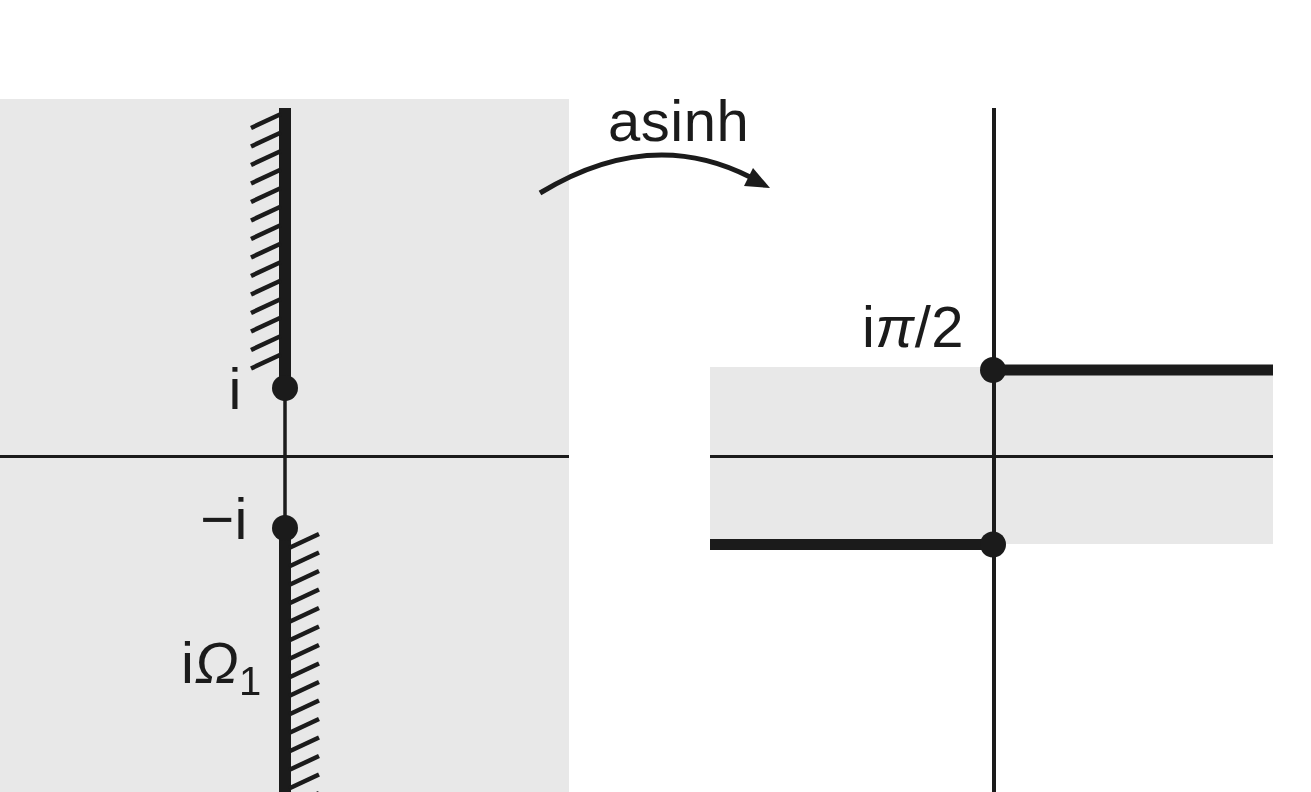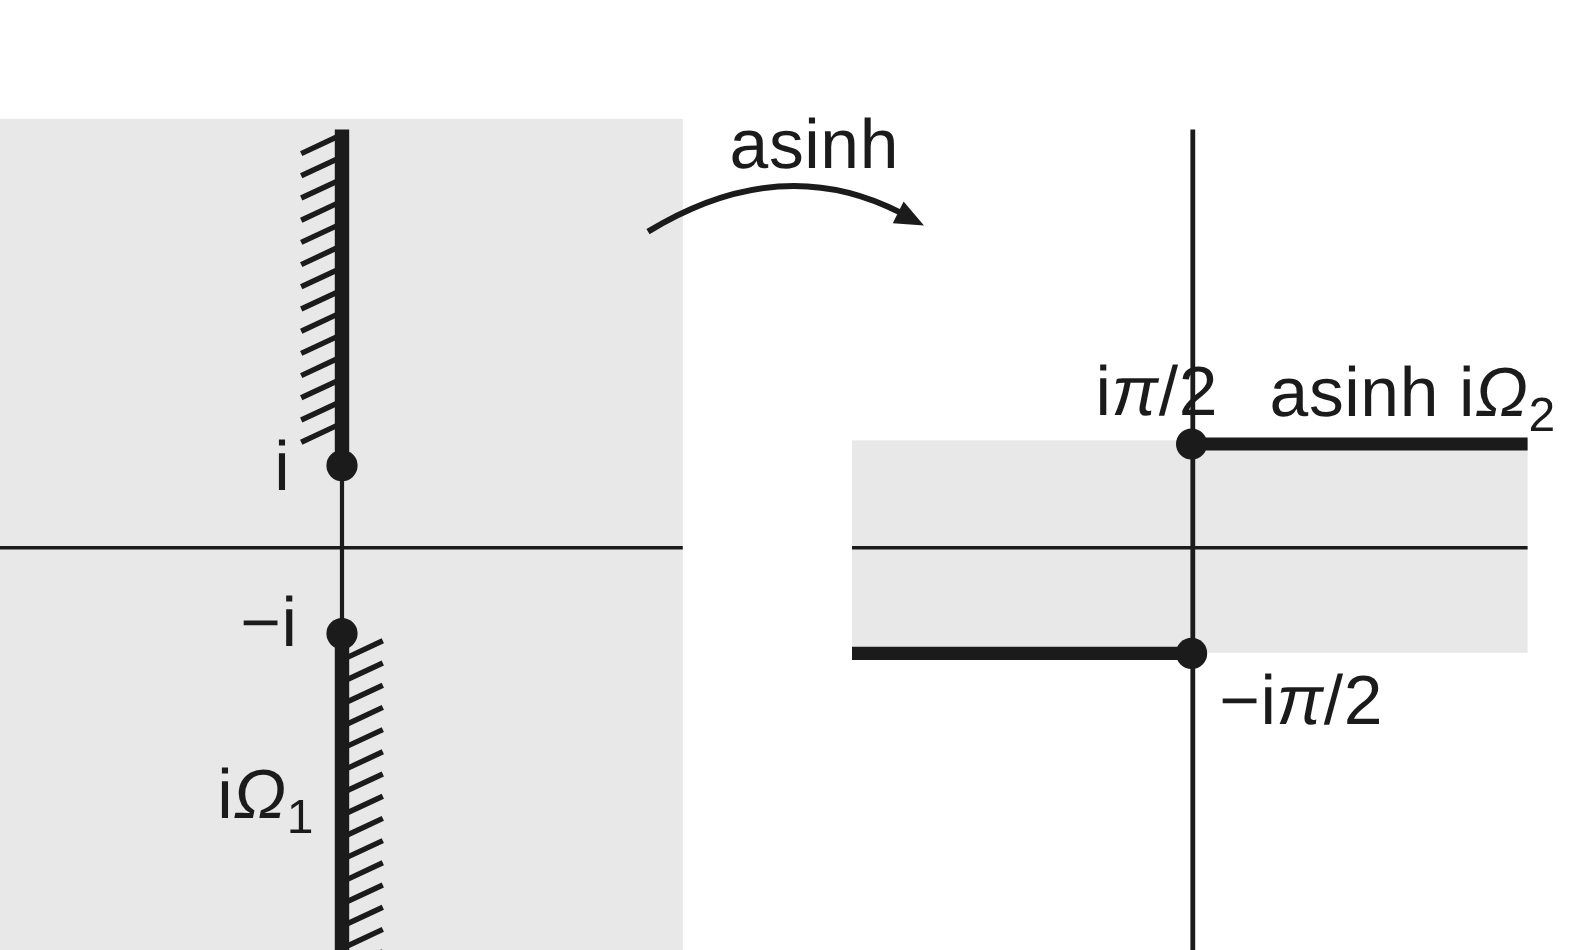--- a/index.html
+++ b/index.html
@@ -108,26 +108,20 @@
   </div>
 
   <div class="label" style="left:178px; top:464px; width:70px; text-align:right;">
     <span>−i</span>
   </div>
 
   <div class="label" style="left:181px; top:608px;">
     <span>i</span><span class="it">Ω</span><span class="sub">1</span>
   </div>
 
-  <div class="label" style="left:835px; top:272px; width:180px; text-align:right;">
+  <div class="label" style="left:784px; top:272px; width:180px; text-align:right;">
     <span>i</span><span class="it">π</span><span>/2</span>
   </div>
 
-  <div class="label" style="left:1058px; top:273px;">
-    <span>asinh i</span><span class="it">Ω</span><span class="sub">2</span>
-  </div>
 
-  <div class="label" style="left:1016px; top:529px;">
-    <span>−i</span><span class="it">π</span><span>/2</span>
-  </div>
 
 
 </div>
 
 </body></html>

